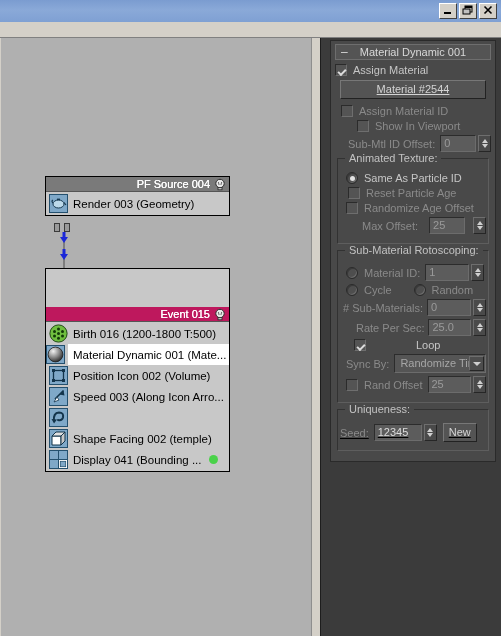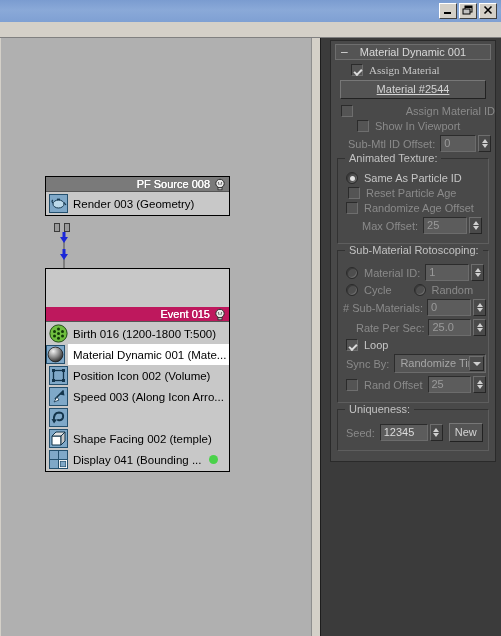--- a/index.html
+++ b/index.html
@@ -392,21 +392,21 @@
   </div>
 
   <div class="menustrip"></div>
 
   <div class="body-area">
 
     <div class="canvas">
 
       <div class="node" style="left:44px; top:138px; width:185px;">
         <div class="node-title">
-          <span>PF Source 008</span>
+          <span>PF Source 004</span>
           <svg class="bulb" viewBox="0 0 14 13">
             <circle cx="7" cy="5.5" r="4.2" fill="#e8e8e8" stroke="#2a2a2a" stroke-width="1"></circle>
             <rect x="5" y="9.4" width="4" height="2.4" fill="#bdbdbd" stroke="#2a2a2a" stroke-width="0.8"></rect>
             <path d="M5.3 4 L6.1 7 M8.7 4 L7.9 7" stroke="#444" stroke-width="0.8" fill="none"></path>
           </svg>
         </div>
         <div class="node-rows">
           <div class="node-row">
             <span class="op-icon">
               <svg width="19" height="19" viewBox="0 0 19 19">
@@ -555,30 +555,30 @@
     </div>
 
     <div class="cmdpanel">
       <div class="panel-inner">
 
         <div class="rollout-head">
           <span class="minus">–</span>
           <span>Material Dynamic 001</span>
         </div>
 
-        <div class="row" style="margin-left:20px;font-family:Liberation Serif, serif;">
+        <div class="row" style="margin-left:4px;">
           <span class="cb checked"></span>
           <span class="lbl">Assign Material</span>
         </div>
 
         <div style="margin:4px 9px 6px 9px;">
           <div class="btn" style="height:19px; line-height:17px;text-decoration:underline;">Material #2544</div>
         </div>
 
-        <div class="row" style="margin-left:10px;justify-content:space-between;">
+        <div class="row" style="margin-left:10px;">
           <span class="cb"></span>
           <span class="lbl dim">Assign Material ID</span>
         </div>
 
         <div class="row" style="margin-left:26px;">
           <span class="cb"></span>
           <span class="lbl dim">Show In Viewport</span>
         </div>
 
         <div class="row" style="margin-left:17px;">
@@ -601,21 +601,21 @@
           <div class="row" style="">
             <span class="cb"></span>
             <span class="lbl dim">Reset Particle Age</span>
           </div>
 
           <div class="row" style="margin-left:6px;">
             <span class="cb"></span>
             <span class="lbl dim">Randomize Age Offset</span>
           </div>
 
-          <div class="row" style="margin-left:22px;">
+          <div class="row" style="margin-left:22px;gap:6px;">
             <span class="lbl dim">Max Offset:</span>
             <span class="field dim" style="width:44px; margin-left:5px;">25</span>
             <span class="spin">
                 <i class="up"></i>
                 <i class="dn"></i>
               </span>
           </div>
         </div>
 
         <div class="group">
@@ -649,21 +649,21 @@
 
           <div class="row" style="margin-left:16px;">
             <span class="lbl dim">Rate Per Sec:</span>
             <span class="field dim" style="width:48px; margin-left:4px;">25.0</span>
             <span class="spin">
                 <i class="up"></i>
                 <i class="dn"></i>
               </span>
           </div>
 
-          <div class="row" style="margin-left:6px;">
+          <div class="row" style="margin-left:14px;gap:44px;">
             <span class="cb checked"></span>
             <span class="lbl">Loop</span>
           </div>
 
           <div class="row" style="margin-left:6px;">
             <span class="lbl dim">Sync By:</span>
             <div class="dd" style="width:92px; margin-left:5px;">
               <span>Randomize Time</span>
               <span class="arrowbox">
                   <i></i>
@@ -677,21 +677,21 @@
             <span class="field dim" style="width:44px; margin-left:5px;">25</span>
             <span class="spin">
                 <i class="up"></i>
                 <i class="dn"></i>
               </span>
           </div>
         </div>
 
         <div class="group">
           <span class="gtitle">Uniqueness:</span>
-          <div class="row" style="margin-left:6px; margin-bottom:2px;">
+          <div class="row" style="margin-left:0; margin-bottom:2px;text-decoration:underline;">
             <span class="lbl dim">Seed:</span>
             <span class="field" style="width:48px; margin-left:5px;">12345</span>
             <span class="spin">
                 <i class="up"></i>
                 <i class="dn"></i>
               </span>
             <span class="btn" style="width:34px; height:19px; line-height:17px; margin-left:6px;">New</span>
           </div>
         </div>
 

